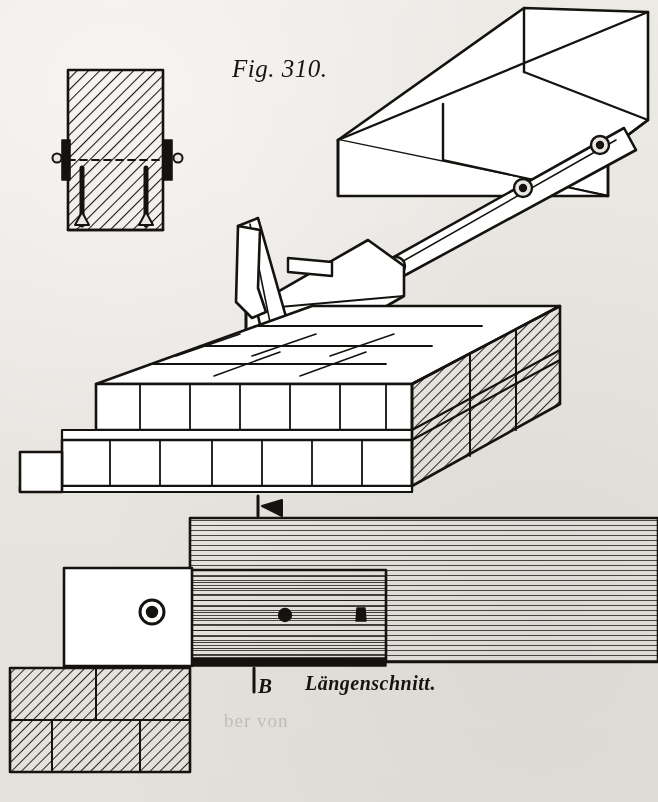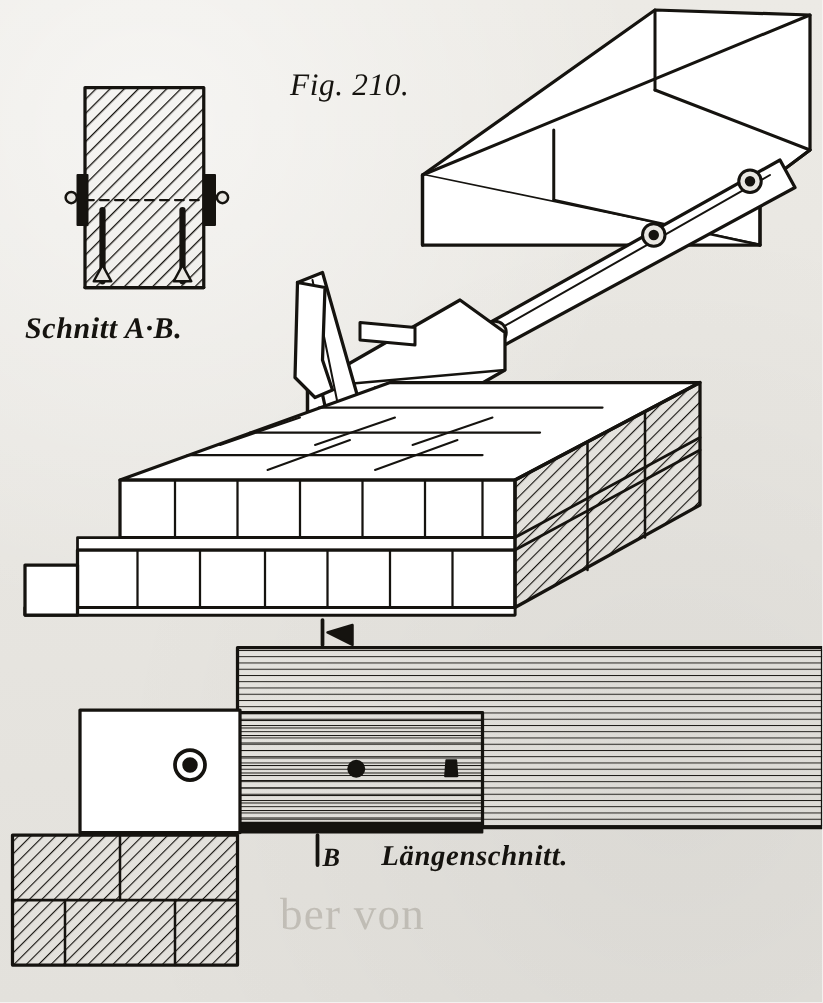--- a/index.html
+++ b/index.html
@@ -48,35 +48,35 @@
     top: 250px;
     font-style: italic;
     font-size: 24px;
     letter-spacing: 0.5px;
     font-weight: 600;
   }
   .cap-laengen {
     left: 305px;
     top: 672px;
     font-style: italic;
-    font-size: 23px;
+    font-size: 20px;
     letter-spacing: 0.5px;
     font-weight: 600;
   }
   .cap-b {
     left: 258px;
     top: 674px;
     font-style: italic;
     font-size: 21px;
     font-weight: 600;
   }
   .ghost-text {
     position: absolute;
     color: rgba(120,112,100,0.30);
-    font-size: 36px;
+    font-size: 19px;
     letter-spacing: 1px;
     white-space: nowrap;
   }
   .ghost-1 { left: 224px; top: 710px; }
   .ghost-2 { left: 208px; top: 752px; }
 </style>
 </head>
 <body>
 
 <div id="page">
@@ -206,19 +206,18 @@
         <line x1="52" y1="720" x2="52" y2="772" stroke="#15130f" stroke-width="2"></line>
         <line x1="140" y1="720" x2="140" y2="772" stroke="#15130f" stroke-width="2"></line>
 
         <path d="M254 668 L254 692" stroke="#15130f" stroke-width="3"></path>
 
         <path d="M560 662 L572 662" stroke="#15130f" stroke-width="2"></path>
       </g>
     </g>
   </svg>
 
-  <div class="cap cap-fig">Fig. 210.</div>
-  <div class="cap cap-schnitt">Schnitt A·B.</div>
+  <div class="cap cap-fig">Fig. 310.</div>
   <div class="cap cap-b">B</div>
   <div class="cap cap-laengen">Längenschnitt.</div>
 
   <div class="ghost-text ghost-1">ber von</div>
 </div>
 
 </body></html>

